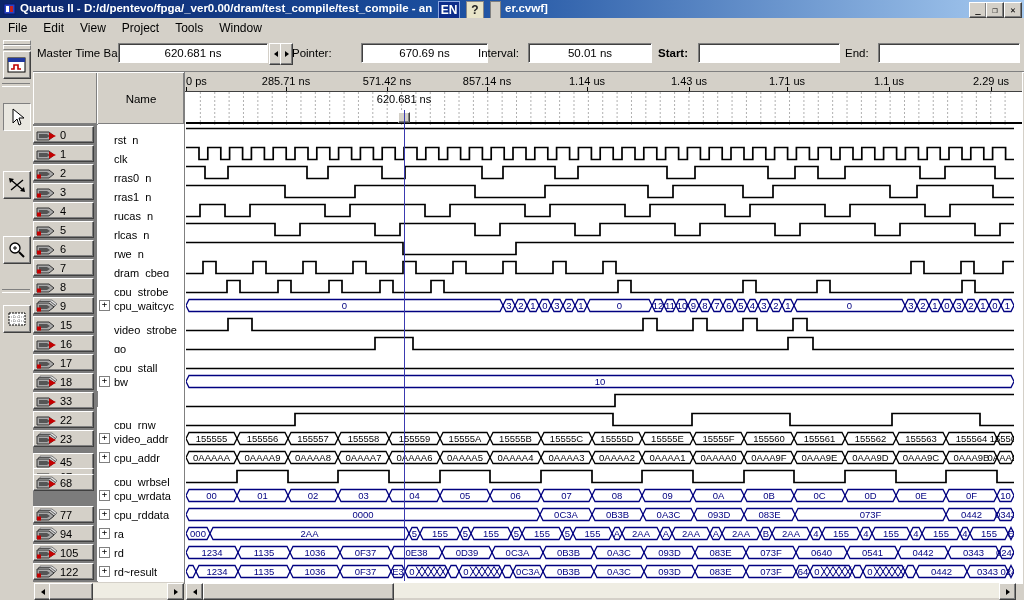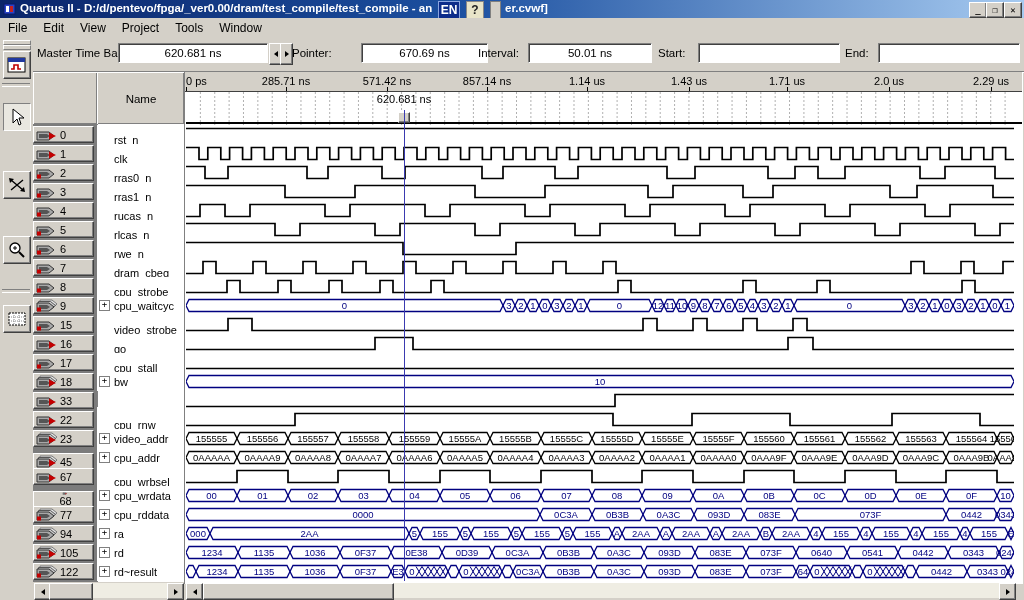--- a/index.html
+++ b/index.html
@@ -119,21 +119,21 @@
     <div class="spinbtn outset" style="left: 269px;">
       <span class="tri-l"></span>
     </div>
     <div class="spinbtn outset" style="left: 280px;">
       <span class="tri-r"></span>
     </div>
     <span class="tb-label" style="left: 292px;">Pointer:</span>
     <div class="tb-field inset" style="left: 361px; width: 125px;">670.69 ns</div>
     <span class="tb-label" style="left: 478px;">Interval:</span>
     <div class="tb-field inset" style="left: 528px; width: 122px;">50.01 ns</div>
-    <span class="tb-label" style="left: 658px;">Start:</span>
+    <span class="tb-label" style="left: 658px; font-weight: bold;">Start:</span>
     <div class="tb-field inset" style="left: 698px; width: 140px;"></div>
     <span class="tb-label" style="left: 845px;">End:</span>
     <div class="tb-field inset" style="left: 878px; width: 140px;"></div>
   </div>
 <div id="dock" class="abs">
     <div class="dock-handle" style="top: 3px;"></div>
     <div class="dock-handle" style="top: 8px;"></div>
     <div class="dock-btn outset" style="top: 14px;">
       <svg width="20" height="20">
         <rect x="1" y="3" width="17" height="14" fill="#fff" stroke="#000"></rect>
@@ -389,21 +389,21 @@
       <svg width="22" height="14" viewBox="0 0 22 14">
         <polygon points="1,4 13,4 18,8 13,12 1,12" fill="#a8a8a8" stroke="#333"></polygon>
         <polygon points="3,6 11,6 14,8 11,10 3,10" fill="#555"></polygon>
         <polygon points="13,4.5 20,8 13,11.5" fill="#c40000"></polygon>
       </svg>
       <span style="margin-left:2px">67</span>
     </div>
     <div class="name-cell" style="top: 342px;">
       <span class="sig-name noplus">cpu_wrbsel</span>
     </div>
-    <div class="num-btn outset" style="top: 366px; flex-direction: column;">
+    <div class="num-btn outset" style="top: 349px;">
       <svg width="22" height="14" viewBox="0 0 22 14">
         <polygon points="4,1 16,1 21,5 16,9 4,9" fill="#e4e4e4" stroke="#777"></polygon>
         <polygon points="2.5,2.5 14.5,2.5 19.5,6.5 14.5,10.5 2.5,10.5" fill="#cdcdcd" stroke="#555"></polygon>
         <polygon points="1,4 13,4 18,8 13,12 1,12" fill="#a8a8a8" stroke="#333"></polygon>
         <polygon points="3,6 11,6 14,8 11,10 3,10" fill="#555"></polygon>
         <polygon points="13,4.5 20,8 13,11.5" fill="#c40000"></polygon>
       </svg>
       <span style="margin-left:2px">68</span>
     </div>
     <div class="name-cell" style="top: 361px;">
@@ -478,21 +478,21 @@
     <span class="ruler-label" style="left: 202px; transform: translateX(-50%);">571.42 ns</span>
     <span class="ruler-tick" style="left: 202px;"></span>
     <span class="ruler-label" style="left: 302px; transform: translateX(-50%);">857.14 ns</span>
     <span class="ruler-tick" style="left: 302px;"></span>
     <span class="ruler-label" style="left: 402px; transform: translateX(-50%);">1.14 us</span>
     <span class="ruler-tick" style="left: 402px;"></span>
     <span class="ruler-label" style="left: 504px; transform: translateX(-50%);">1.43 us</span>
     <span class="ruler-tick" style="left: 504px;"></span>
     <span class="ruler-label" style="left: 602px; transform: translateX(-50%);">1.71 us</span>
     <span class="ruler-tick" style="left: 602px;"></span>
-    <span class="ruler-label" style="left: 704px; transform: translateX(-50%);">2.0 us</span>
+    <span class="ruler-label" style="left: 704px; transform: translateX(-50%);">1.1 us</span>
     <span class="ruler-tick" style="left: 704px;"></span>
     <span class="ruler-label" style="left: 806px; transform: translateX(-50%);">2.29 us</span>
     <span class="ruler-tick" style="left: 806px;"></span>
   </div>
 <div id="timebar-strip" class="abs"></div>
 <div id="wave-sep" class="abs"></div>
 <svg id="gridlines" class="abs" width="836" height="489">
     <line x1="14.37" y1="0" x2="14.37" y2="489" stroke="#b0b0b0" stroke-width="1" stroke-dasharray="2,2"></line>
     <line x1="28.74" y1="0" x2="28.74" y2="489" stroke="#b0b0b0" stroke-width="1" stroke-dasharray="2,2"></line>
     <line x1="43.11" y1="0" x2="43.11" y2="489" stroke="#b0b0b0" stroke-width="1" stroke-dasharray="2,2"></line>

